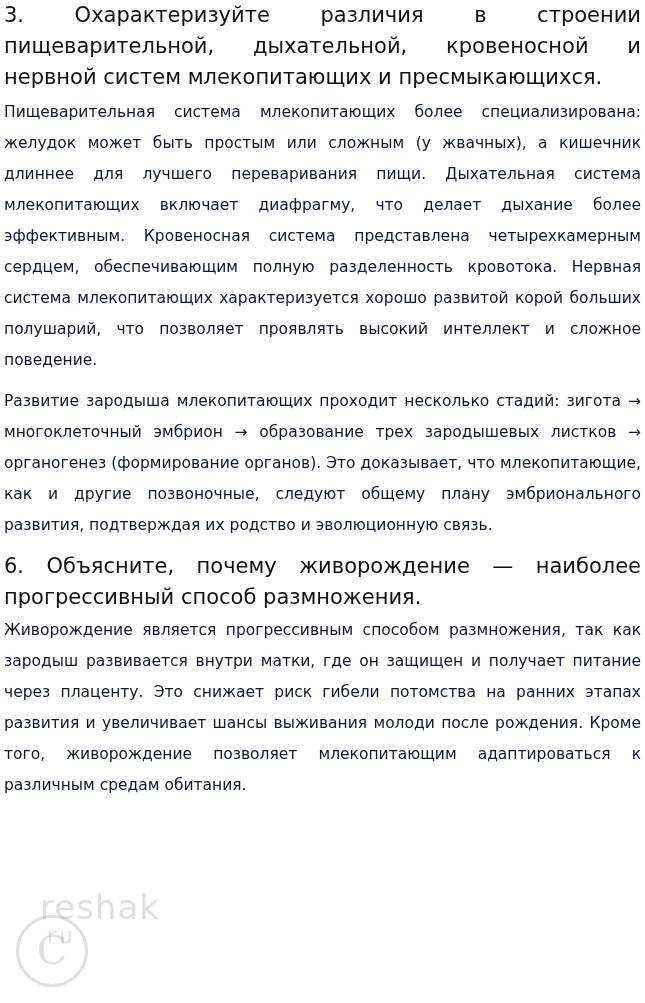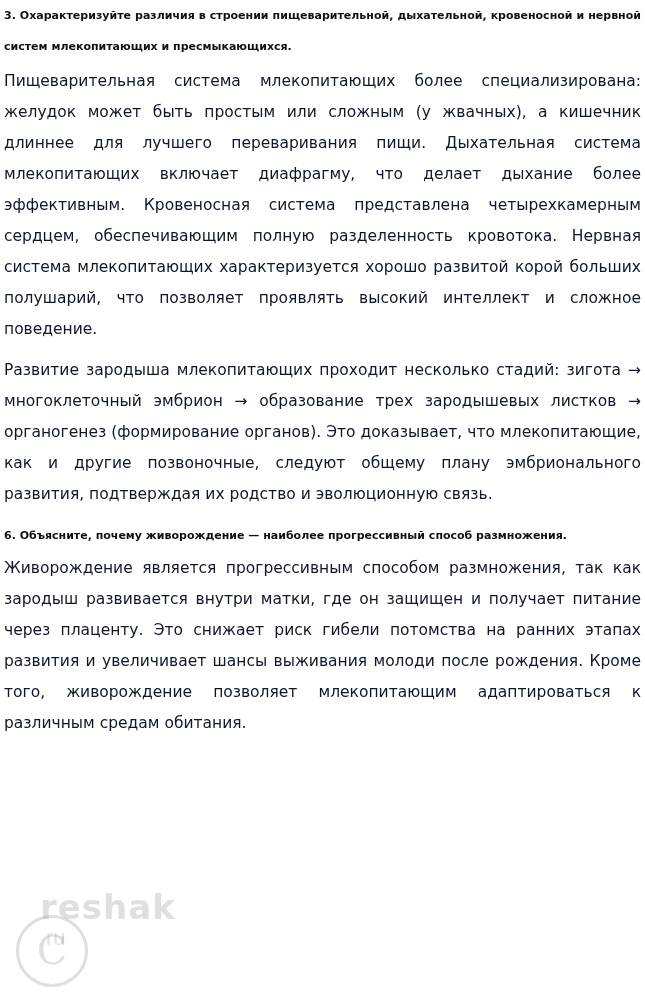--- a/index.html
+++ b/index.html
@@ -16,22 +16,22 @@
     position: relative;
   }
   .page {
     position: relative;
     width: 645px;
     height: 1003px;
     box-sizing: border-box;
     padding: 0 4px;
   }
   .q-heading {
-    font-weight: bold;
-    font-size: 11px;
+    font-weight: normal;
+    font-size: 21px;
     line-height: 31px;
     text-align: justify;
     text-align-last: left;
     letter-spacing: 0px;
     margin: 0 0 4px 0;
     color: #111111;
   }
   .q-body {
     font-size: 15.5px;
     line-height: 31px;
@@ -58,29 +58,28 @@
   }
   .wm-text {
     position: absolute;
     left: 24px;
     top: 24px;
     font-size: 34px;
     color: rgba(150,150,150,0.30);
     font-family: "DejaVu Sans", sans-serif;
     letter-spacing: 1px;
     white-space: nowrap;
-    font-weight: bold;
   }
   .wm-sub {
     position: absolute;
     left: 30px;
     top: 62px;
     font-size: 22px;
     color: rgba(150,150,150,0.28);
-    font-family: Liberation Sans, sans-serif;
+    font-family: Liberation Mono, monospace;
     white-space: nowrap;
   }
   .wm-circle {
     position: absolute;
     left: 0px;
     top: 52px;
     width: 72px;
     height: 72px;
     border: 3px solid rgba(150,150,150,0.30);
     border-radius: 50%;

